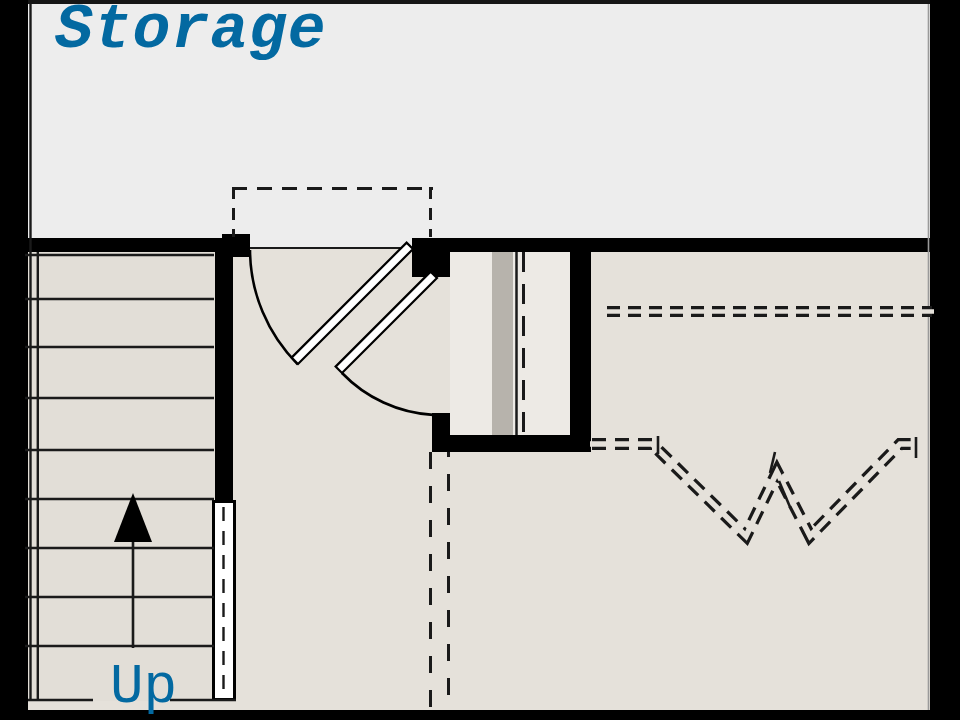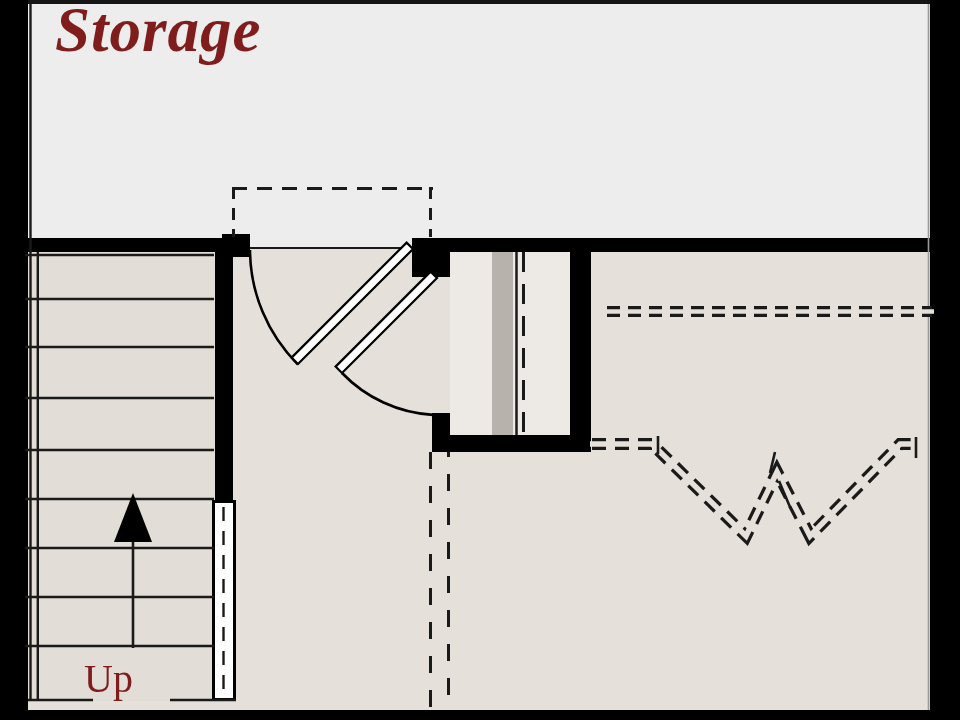--- a/index.html
+++ b/index.html
@@ -1,23 +1,23 @@
 <!DOCTYPE html>
 <html><head>
 <meta charset="utf-8">
 <style>
   html,body{margin:0;padding:0;background:#e5e1da;}
   #plan{position:relative;width:960px;height:720px;overflow:hidden;background:#e5e1da;
         font-family:"Liberation Serif", serif;}
   .abs{position:absolute;}
   .wall{background:#000;}
-  .label{color:#7f1d1d;line-height:1;white-space:nowrap;}
+  .label{color:#0369a1;line-height:1;white-space:nowrap;font-family:Liberation Mono, monospace;}
   #storage-label{left:55px;top:-1px;font-size:63px;font-style:italic;font-weight:600;letter-spacing:1px;}
   #optcl-label{left:691px;top:352px;font-size:52px;}
-  #up-label{left:84px;top:659px;font-size:40px;}
+  #up-label{left:110px;top:659px;font-size:56px;}
   svg{position:absolute;left:0;top:0;pointer-events:none;}
 </style>
 </head>
 <body>
 
 <div id="plan">
 
   <div class="abs" style="left:28px;top:4px;width:902px;height:234px;background:#ededed;"></div>
   <div class="abs" style="left:28px;top:252px;width:187px;height:449px;background:#e2ded7;"></div>
   <div class="abs" style="left:450px;top:252px;width:120px;height:183px;background:#edeae5;"></div>

